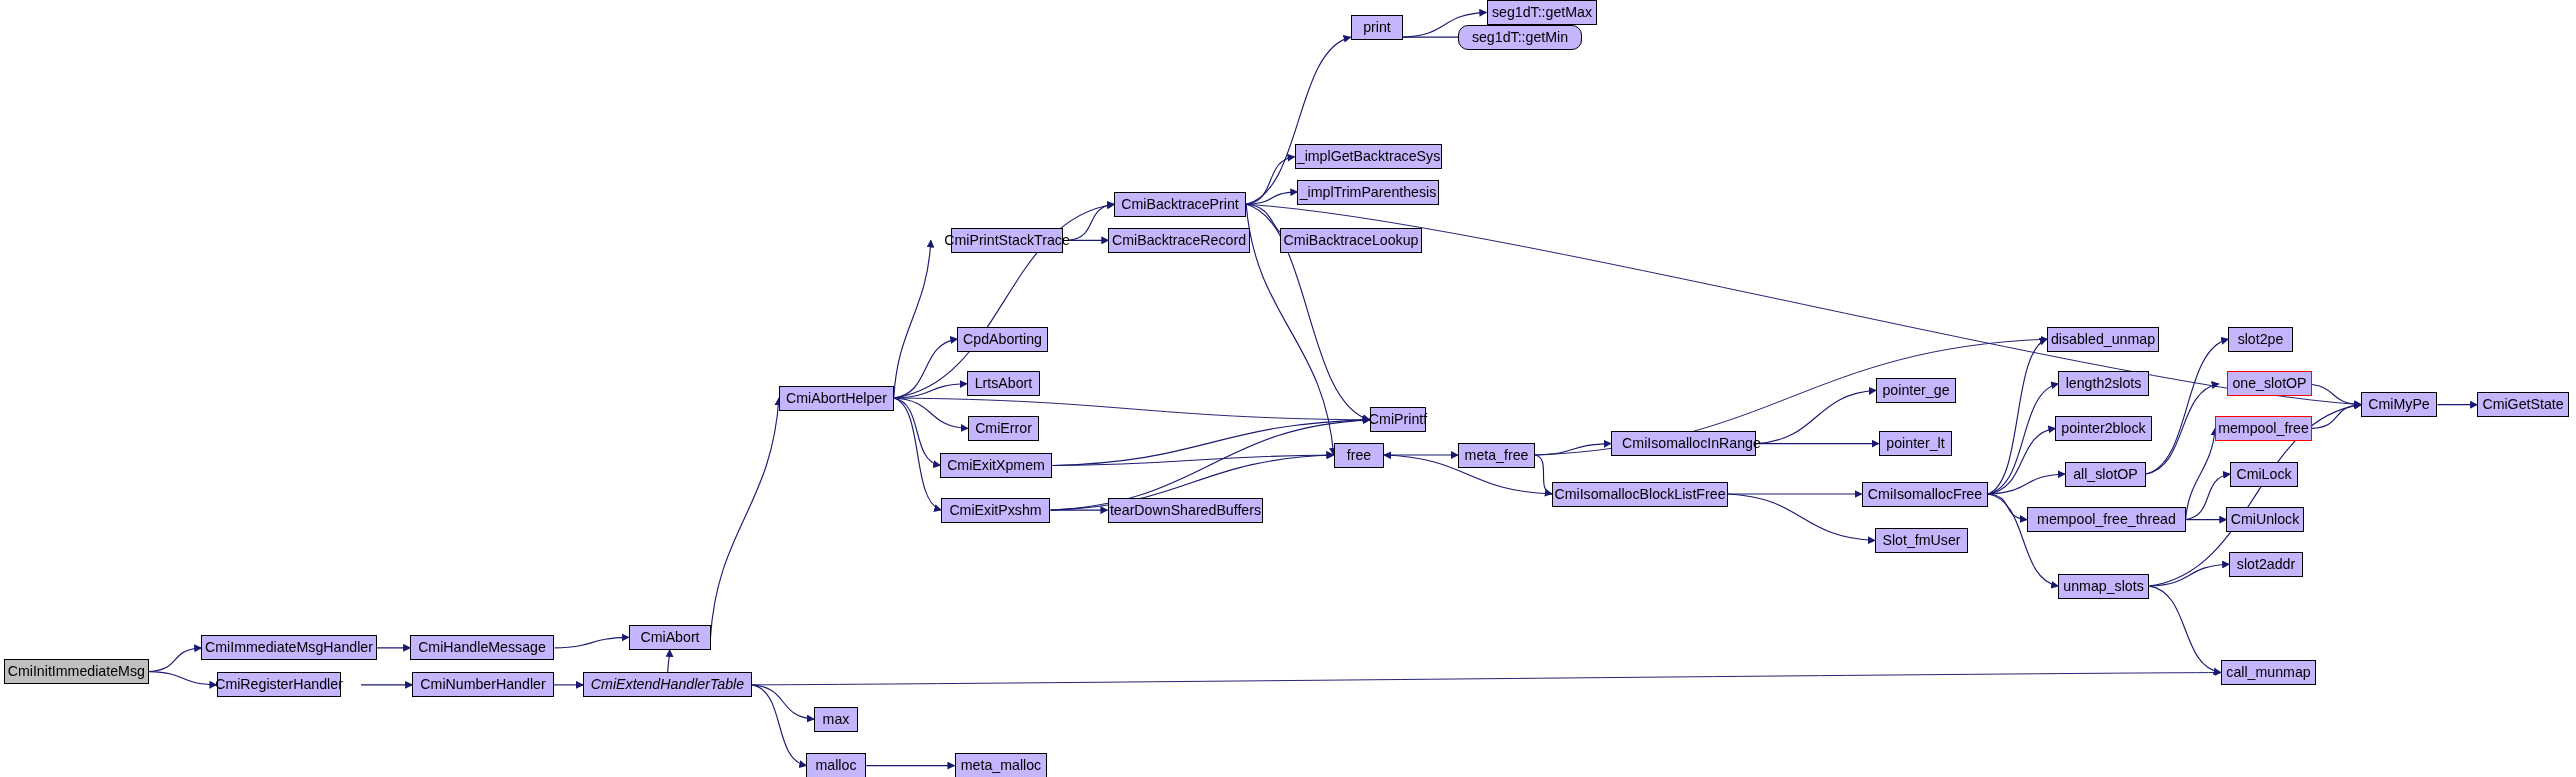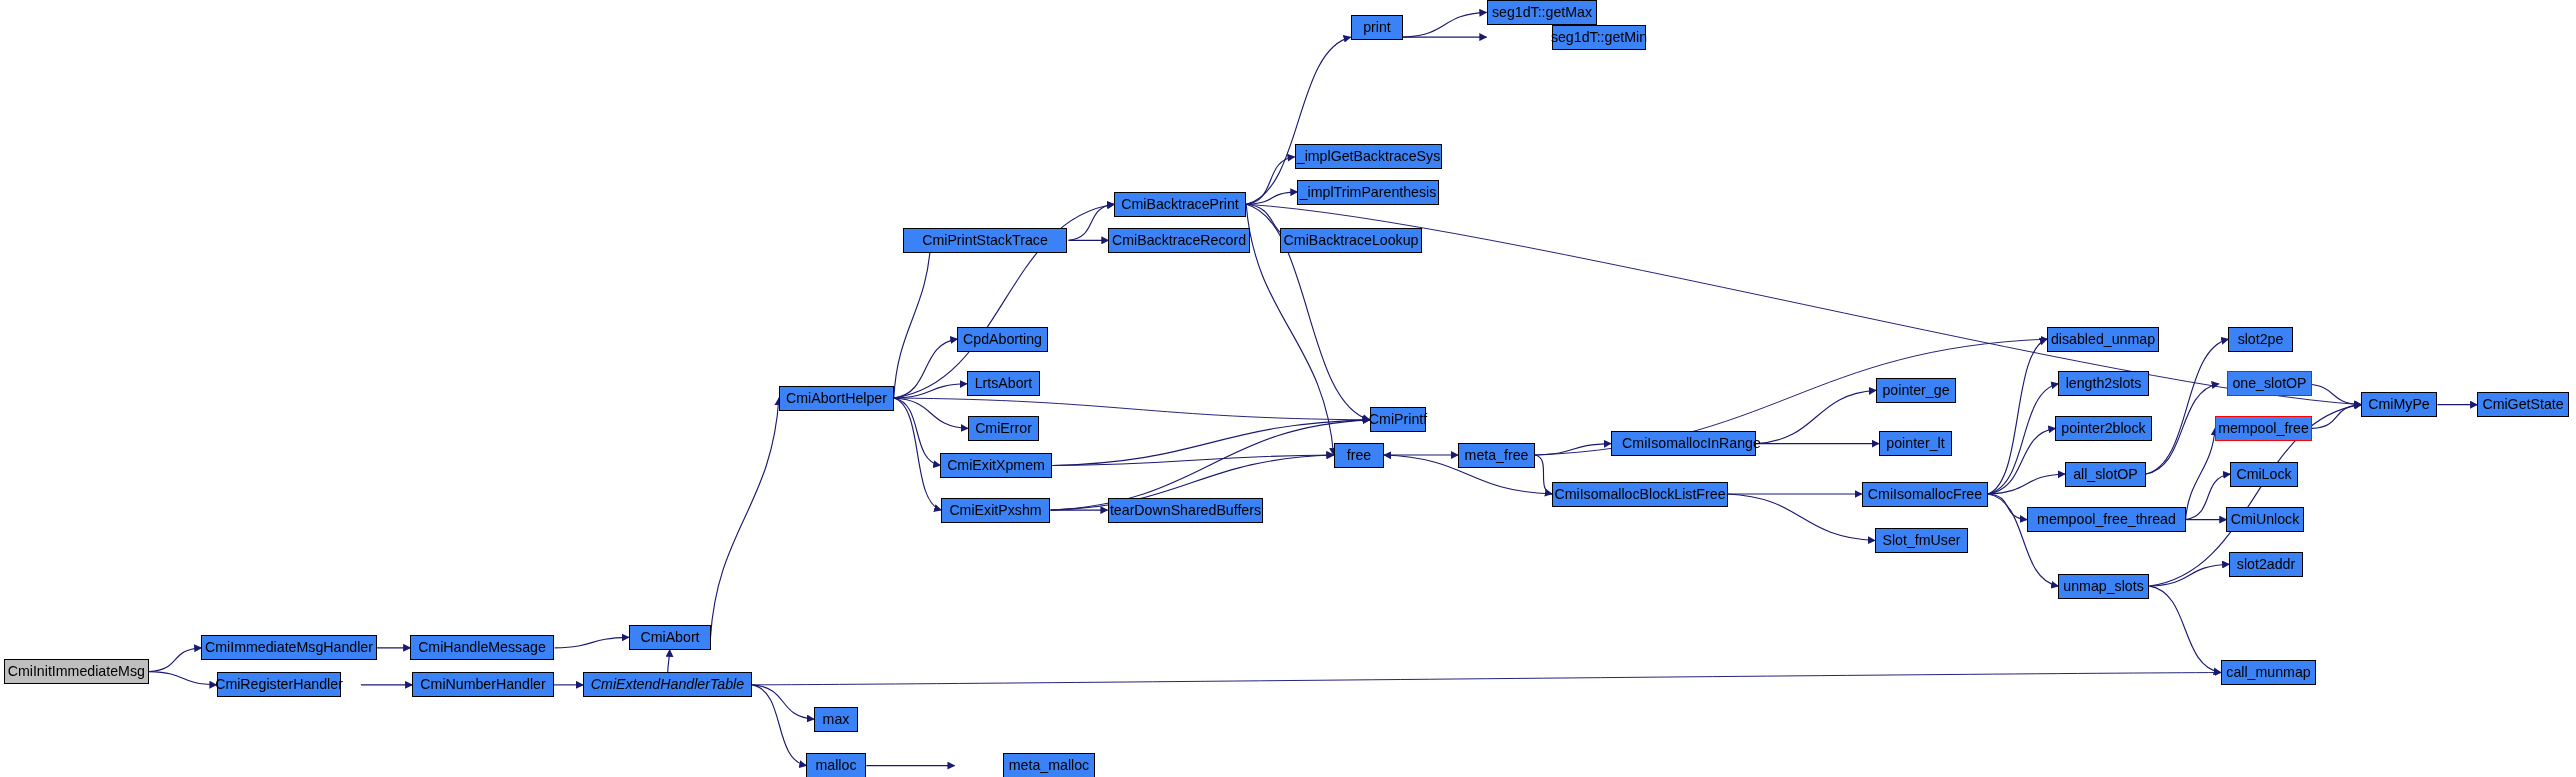--- a/index.html
+++ b/index.html
@@ -12,21 +12,21 @@
     overflow:hidden;
   }
   svg#edges{
     position:absolute;left:0;top:0;width:2576px;height:778px;
     pointer-events:none;
   }
   .node{
     position:absolute;
     box-sizing:border-box;
     border:0.9px solid #000000;
-    background:#3b82f6;
+    background:#c4b5fd;
     color:#000000;
     font-size:14.2px;
     line-height:1;
     display:flex;
     align-items:center;
     justify-content:center;
     white-space:nowrap;
     letter-spacing:0px;
     height:25px;
   }
@@ -135,21 +135,21 @@
       </div>
       <div class="node" style="left: 583px; top: 672px; width: 169px; font-style: italic;">
         <span>CmiExtendHandlerTable</span>
       </div>
       <div class="node" style="left: 814px; top: 707px; width: 44px;">
         <span>max</span>
       </div>
       <div class="node" style="left: 806px; top: 753px; width: 60px;">
         <span>malloc</span>
       </div>
-      <div class="node" style="left: 955px; top: 753px; width: 92px; margin-left: 48px;">
+      <div class="node" style="left: 955px; top: 753px; width: 92px;">
         <span>meta_malloc</span>
       </div>
       <div class="node" style="left: 779px; top: 386px; width: 115px;">
         <span>CmiAbortHelper</span>
       </div>
       <div class="node" style="left: 957px; top: 327px; width: 91px;">
         <span>CpdAborting</span>
       </div>
       <div class="node" style="left: 967px; top: 371px; width: 73px;">
         <span>LrtsAbort</span>
@@ -168,21 +168,21 @@
       </div>
       <div class="node" style="left: 1370px; top: 407px; width: 56px;">
         <span>CmiPrintf</span>
       </div>
       <div class="node" style="left: 1334px; top: 443px; width: 50px;">
         <span>free</span>
       </div>
       <div class="node" style="left: 1458px; top: 443px; width: 77px;">
         <span>meta_free</span>
       </div>
-      <div class="node" style="left: 903px; top: 228px; width: 164px;">
+      <div class="node" style="left: 951px; top: 228px; width: 112px;">
         <span>CmiPrintStackTrace</span>
       </div>
       <div class="node" style="left: 1114px; top: 192px; width: 132px;">
         <span>CmiBacktracePrint</span>
       </div>
       <div class="node" style="left: 1108px; top: 228px; width: 142px;">
         <span>CmiBacktraceRecord</span>
       </div>
       <div class="node" style="left: 1295px; top: 144px; width: 147px;">
         <span>_implGetBacktraceSys</span>
@@ -192,21 +192,21 @@
       </div>
       <div class="node" style="left: 1280px; top: 228px; width: 142px;">
         <span>CmiBacktraceLookup</span>
       </div>
       <div class="node" style="left: 1351px; top: 15px; width: 52px; justify-content: center;">
         <span>print</span>
       </div>
       <div class="node" style="left: 1487px; top: 0px; width: 110px;">
         <span>seg1dT::getMax</span>
       </div>
-      <div class="node" style="left: 1552px; top: 25px; width: 94px;">
+      <div class="node" style="left: 1458px; top: 25px; width: 124px; border-radius: 10px;">
         <span>seg1dT::getMin</span>
       </div>
       <div class="node" style="left: 1611px; top: 431px; width: 145px; padding-left: 16px;">
         <span>CmiIsomallocInRange</span>
       </div>
       <div class="node" style="left: 1552px; top: 482px; width: 176px;">
         <span>CmiIsomallocBlockListFree</span>
       </div>
       <div class="node" style="left: 1876px; top: 378px; width: 80px;">
         <span>pointer_ge</span>

